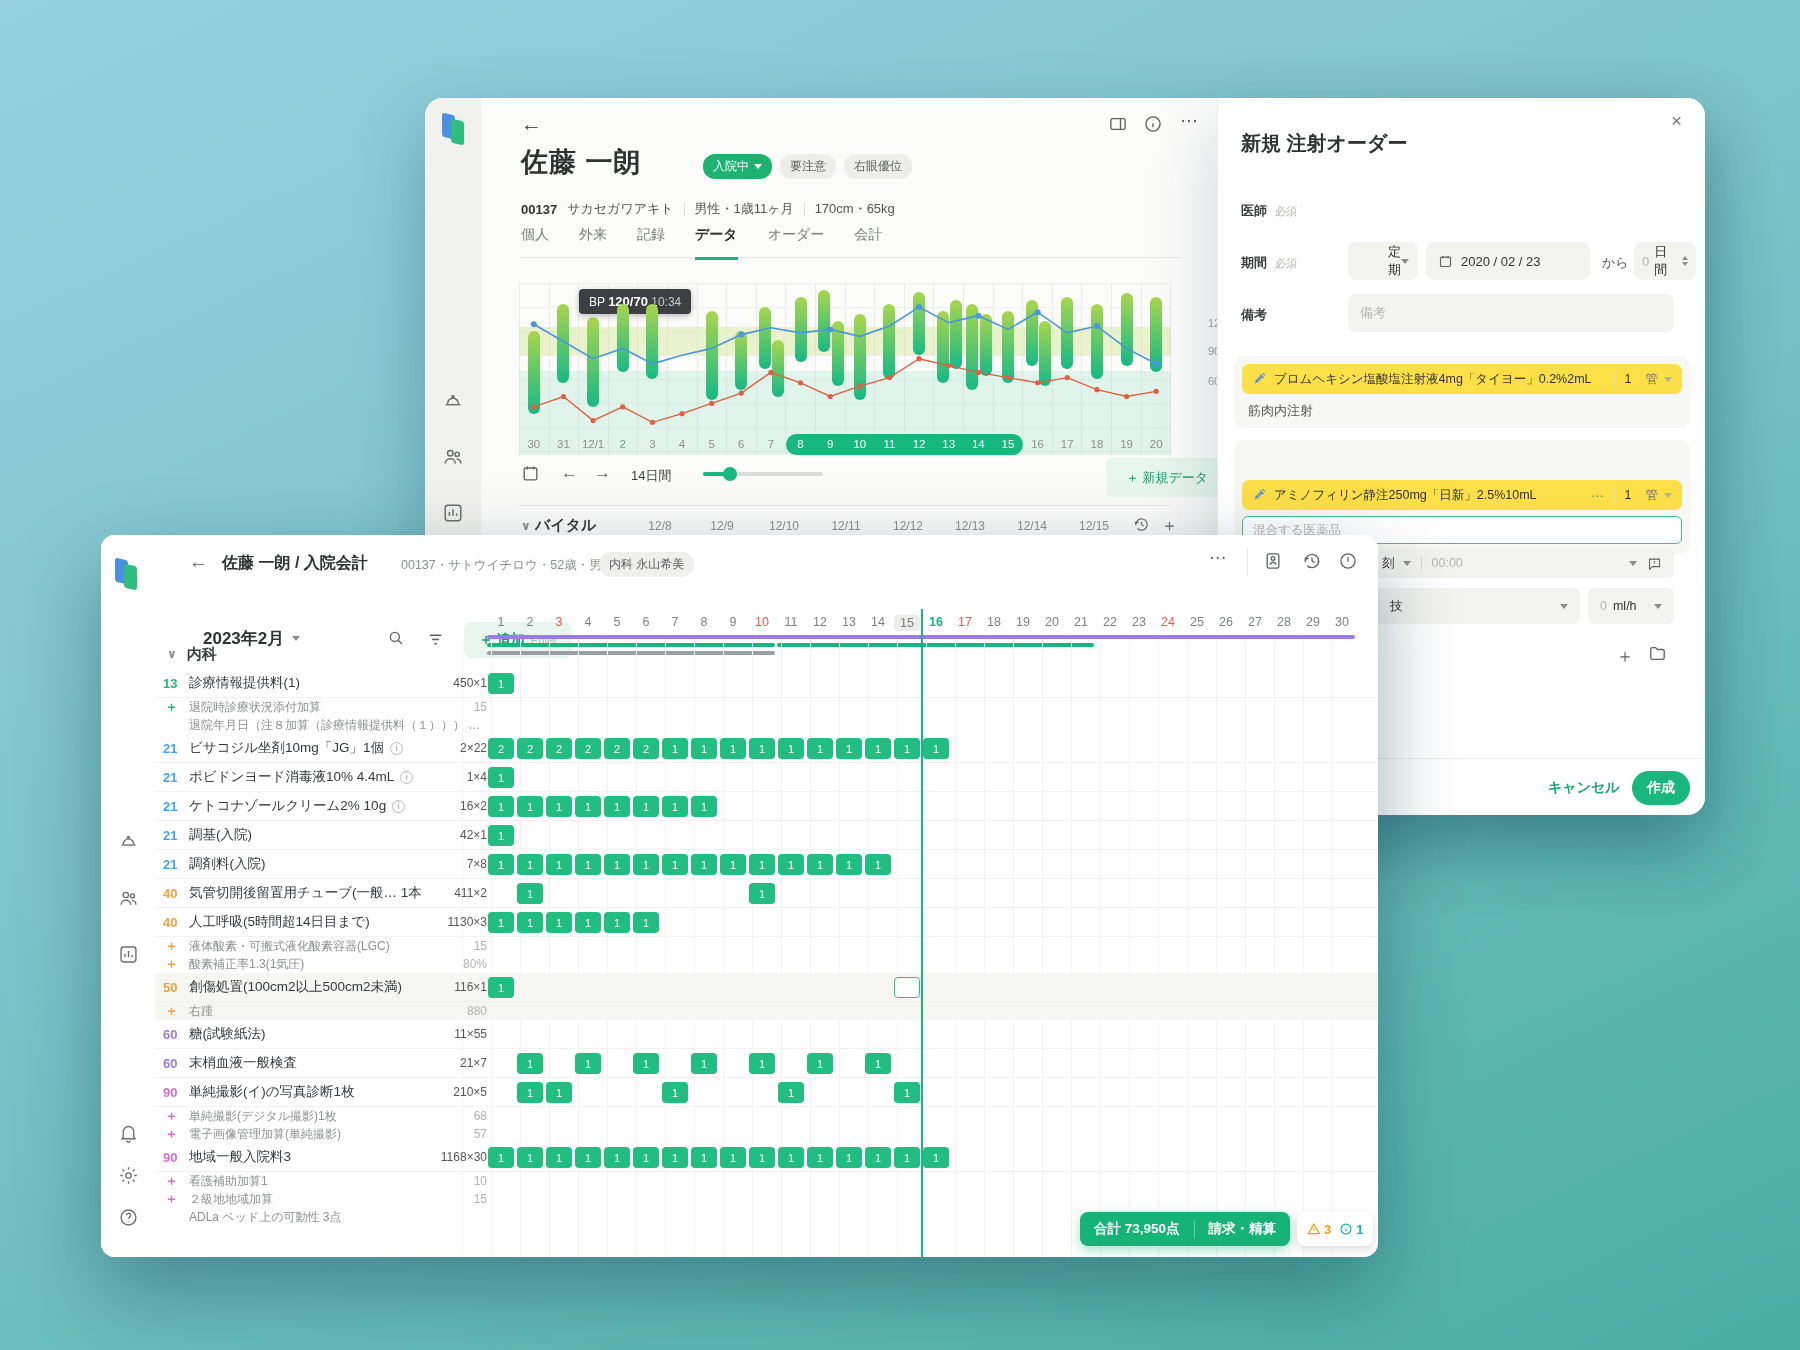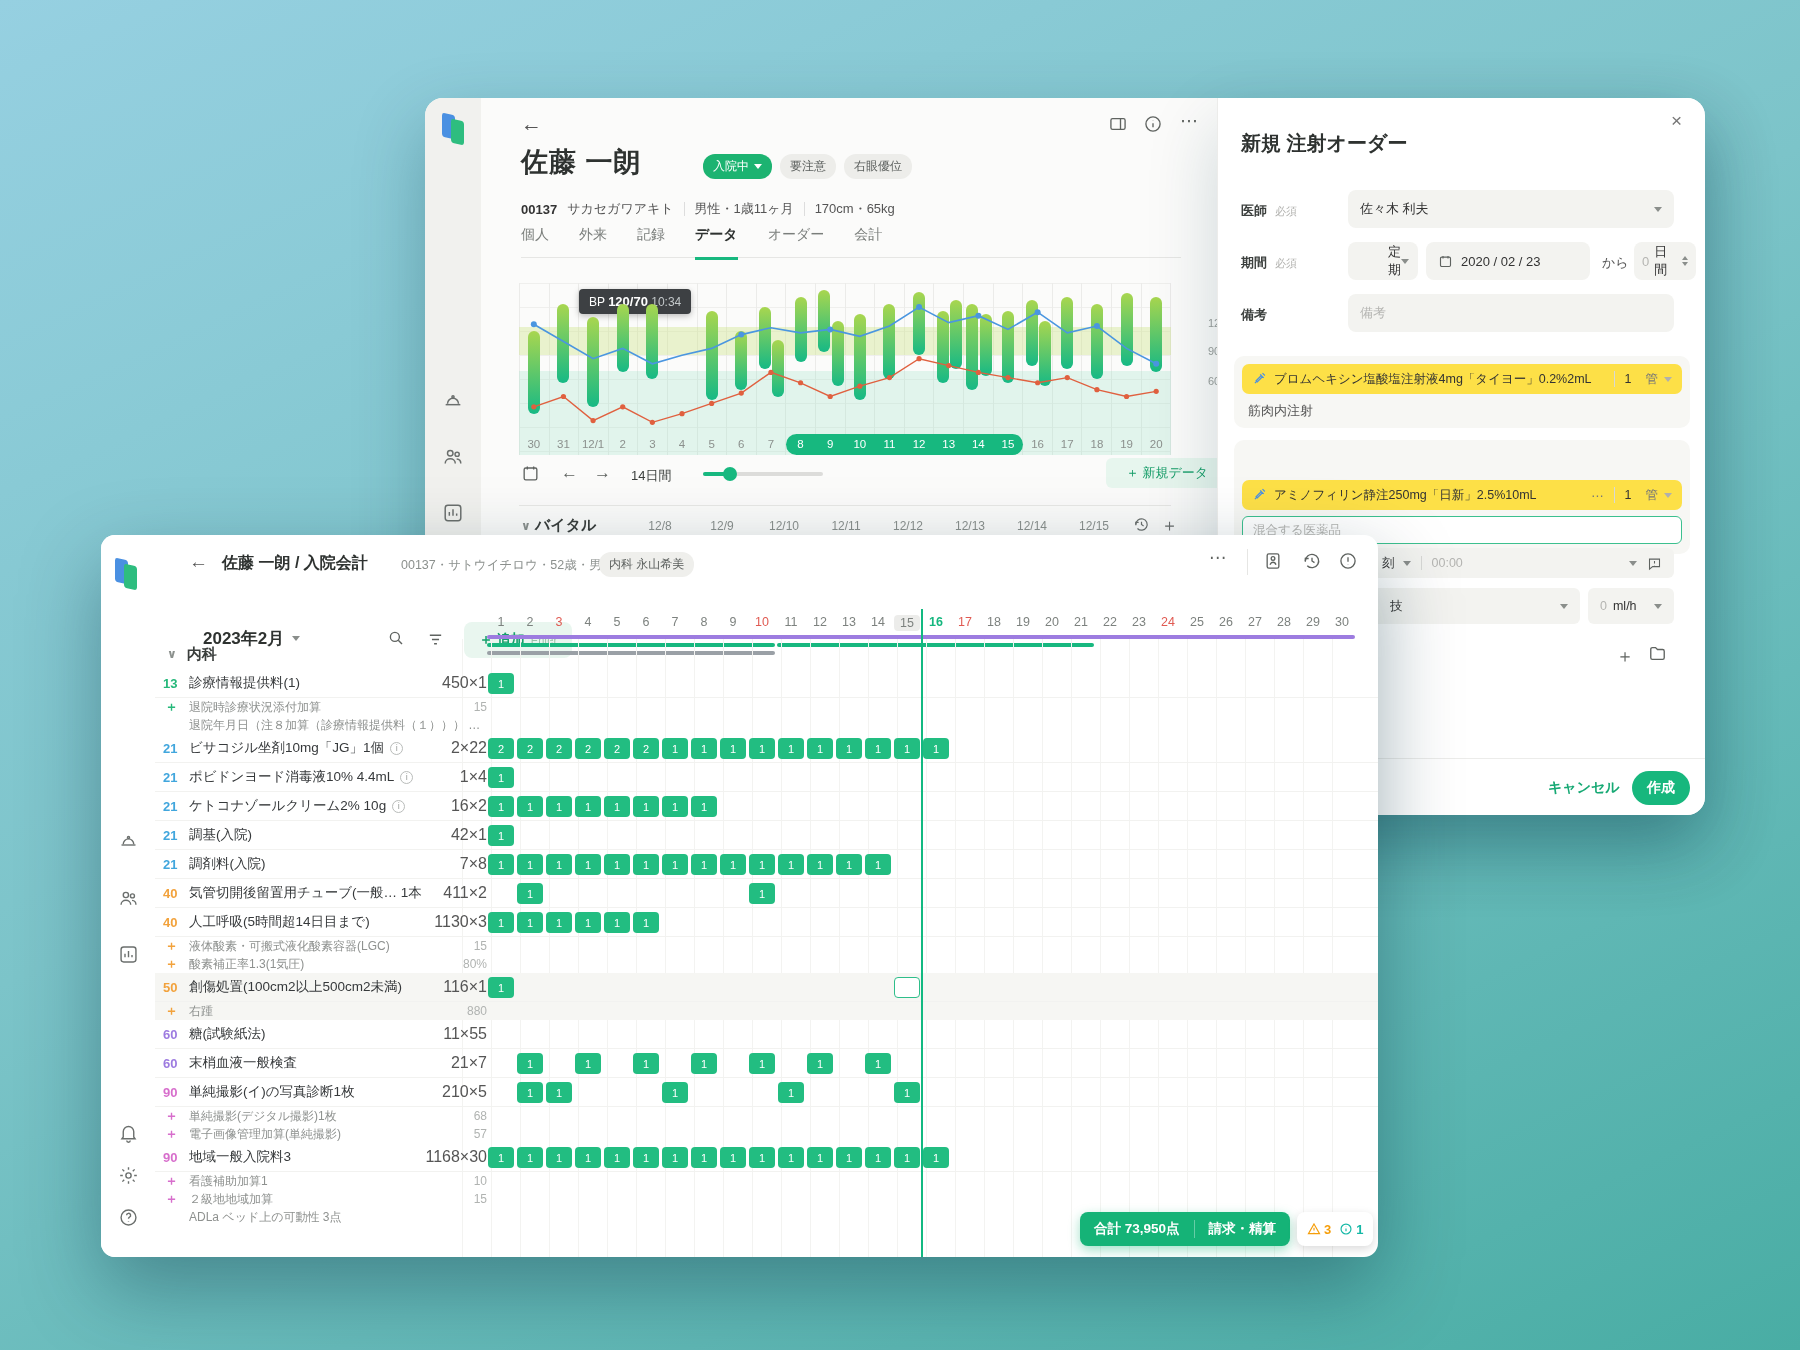--- a/index.html
+++ b/index.html
@@ -45,21 +45,21 @@
   .tooltip .tt-time { color:#c3c8ca; }
   .ylab { position:absolute; left:697px; font-size:11px; color:#9a9e9b;margin-left:30px; }
   .xaxis { position:absolute; left:38px; top:336px; width:652px; height:22px; }
   .xpill { position:absolute; top:0; height:21px; background:#17b87f; border-radius:11px; }
   .xlab { position:absolute; top:4px; font-size:11.5px; color:#8b908d; transform:translateX(-50%); }
   .xlab.inpill { color:#fff; }
   .range-row { position:absolute; left:38px; top:360px; width:652px; height:34px; }
   .slider-track { position:absolute; left:184px; top:14px; width:120px; height:4px; background:#dcdcda; border-radius:2px; }
   .slider-fill { position:absolute; left:0; top:0; width:26px; height:4px; background:#17b87f; border-radius:2px; }
   .slider-knob { position:absolute; left:20px; top:-5px; width:14px; height:14px; background:#17b87f; border-radius:50%; }
-  .newdata-btn { position:absolute; left:587px; top:0; width:122px; height:30px; background:#e7f6ee; color:#149c67;
+  .newdata-btn { position:absolute; left:587px; top:0; width:122px; height:39px; background:#e7f6ee; color:#149c67;
                  font-size:13px; border-radius:6px; display:flex; align-items:center; justify-content:center; gap:4px; }
   .vit-sep { position:absolute; left:38px; top:407px; width:652px; height:1px; background:#e8e8e6; }
   .vitals-row { position:absolute; left:38px; top:412px; width:700px; height:30px; }
   .vit-label { position:absolute; left:2px; top:6px; font-size:15px; font-weight:bold; color:#3a3e3c; }
   .vit-date { position:absolute; top:9px; font-size:12px; color:#8b908d; transform:translateX(-50%); }
 
   
   .drawer { position:absolute; left:1217px; top:98px; width:488px; height:717px; background:#fff;
             border-left:1px solid #ececea; border-radius:0 18px 18px 18px; z-index:2;
             box-shadow:0 28px 70px rgba(8,55,70,.18); }
@@ -104,21 +104,21 @@
   .today-line { position:absolute; top:74px; width:2px; height:648px; background:#12b981; z-index:4; }
   .rows { position:absolute; left:54px; top:104px; width:1223px; }
   .col-lines { position:absolute; left:333px; top:104px; width:922px; height:618px;
                background-image:repeating-linear-gradient(90deg,transparent 0 28px,#f3f3f1 28px 29px); z-index:0; }
   .sec-head { height:30px; display:flex; align-items:center; gap:10px; padding-left:12px;
               font-size:15px; font-weight:bold; color:#3a3e3c; }
   .item-row { position:relative; height:29px; display:flex; align-items:center; border-bottom:1px solid #f2f2f0; }
   .sub-row { position:relative; height:18px; display:flex; align-items:center; }
   .r-code { width:34px; padding-left:8px; font-size:13px; font-weight:bold; }
   .r-name { font-size:13.5px; color:#36393b; display:flex; align-items:center; gap:6px; }
-  .r-qty { position:absolute; right:891px; font-size:16px; color:#555; }
+  .r-qty { position:absolute; right:891px; font-size:12px; color:#555; }
   .s-plus { width:34px; padding-left:10px; font-size:13px; font-weight:bold; }
   .s-label { font-size:12px; color:#8e918f; }
   .s-value { position:absolute; right:891px; font-size:12px; color:#b0b3b1; }
   .hl { background:#f6f6f3; }
   .cell { position:absolute; top:4px; width:26px; height:21px; background:#22bd81; border-radius:4px; color:#fff;
           font-size:11px; display:flex; align-items:center; justify-content:center; z-index:2; }
   .cell.empty-sel { background:#fff; border:1.5px solid #2fbe8a; }
   .info-i { width:13px; height:13px; border:1px solid #b9bcba; border-radius:50%; color:#9a9e9b; font-size:9px;
             display:inline-flex; align-items:center; justify-content:center; }
   .total-group { position:absolute; left:979px; top:677px; height:34px; background:#15b377; border-radius:8px;
@@ -332,24 +332,20 @@
         <span style="position:absolute; left:642px; top:4px; font-size:17px; color:#6b6f6d;">＋</span>
       </div>
     </div>
   </div>
 
   <div class="drawer">
     <span class="drawer-close">×</span>
     <div class="drawer-title">新規 注射オーダー</div>
 
     <div class="f-label" style="top:104px;"><span>医師</span><span class="f-req">必須</span></div>
-    <div class="f-field" style="left:130px; top:92px; width:326px; height:38px;">
-      <span>佐々木 利夫</span>
-        <span class="caret" style="margin-left:auto;"></span>
-      </div>
 
     <div class="f-label" style="top:156px;"><span>期間</span><span class="f-req">必須</span></div>
     <div class="f-field" style="left:130px; top:144px; width:70px; height:38px;padding-left:40px;">
       <span>定期</span>
         <span class="caret" style="margin-left:auto;"></span>
       </div>
     <div class="f-field" style="left:208px; top:144px; width:164px; height:38px; gap:8px;">
       <svg width="15" height="15" viewBox="0 0 24 24" fill="none" stroke="#5f6360" stroke-width="1.8">
           <rect x="4" y="5" width="16" height="15" rx="2"></rect>
           <path d="M8 3v4M16 3v4"></path>

